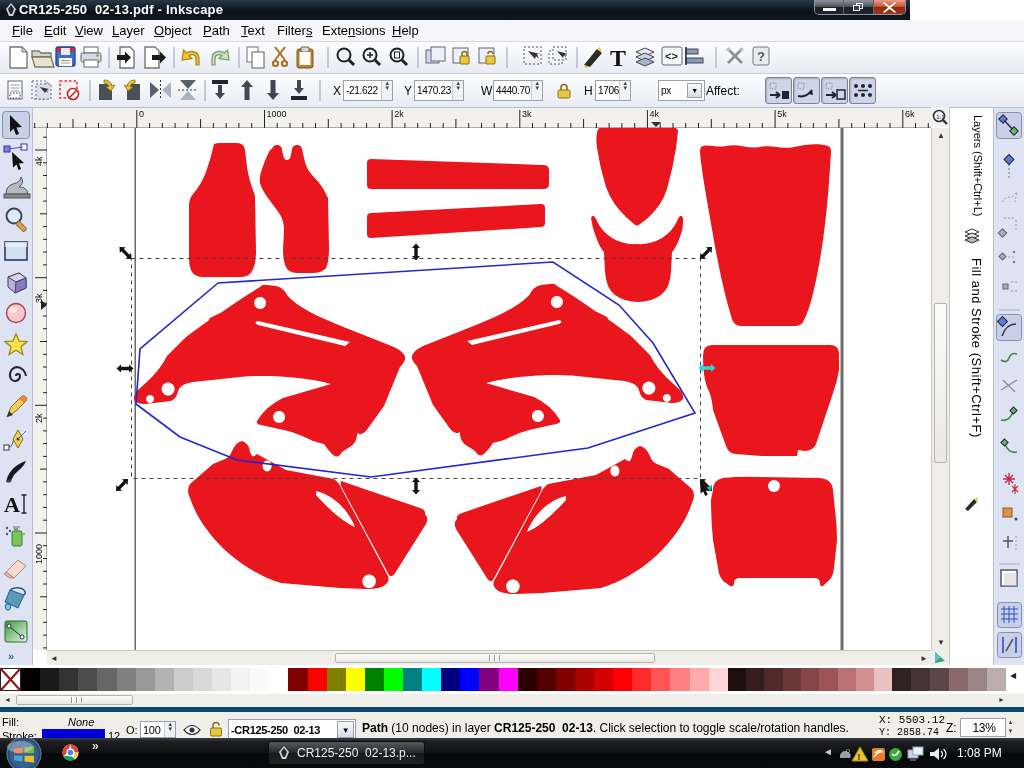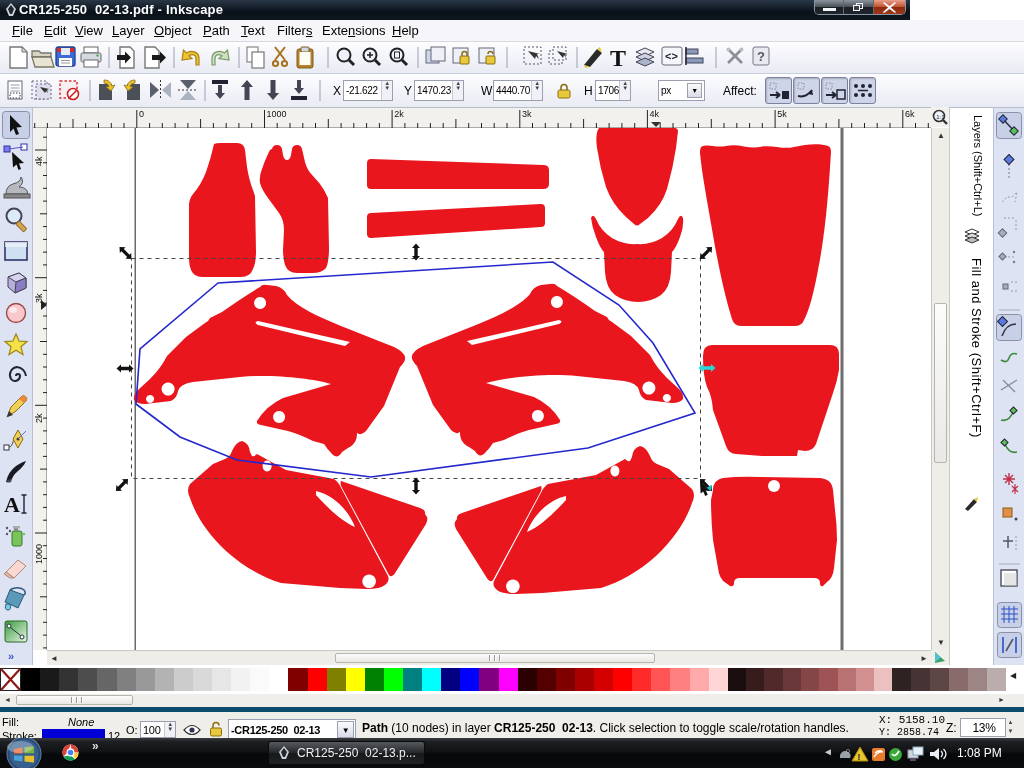--- a/index.html
+++ b/index.html
@@ -337,21 +337,21 @@
   <div class="spin" style="left:414px;top:6px;width:50px;height:21px">1470.23<div class="ar">▲<br>▼</div></div>
   <span class="lbl" style="left:481px;top:10px">W</span>
   <div class="spin" style="left:493px;top:6px;width:50px;height:21px">4440.70<div class="ar">▲<br>▼</div></div>
   <svg style="position:absolute;left:556px;top:8px" width="17" height="18" viewBox="0 0 17 18">
         <rect x="2" y="8" width="12" height="8" rx="1.5" fill="#e8c93d" stroke="#8a6d14"></rect>
         <path d="M5,8 v-2.5 a3,3 0 0 1 6,0 V8" fill="none" stroke="#8a6d14" stroke-width="1.6"></path>
       </svg>
       <span class="lbl" style="left:584px;top:10px">H</span>
   <div class="spin" style="left:595px;top:6px;width:36px;height:21px">1706.93<div class="ar">▲<br>▼</div></div>
   <div class="spin" style="left:658px;top:6px;width:47px;height:21px">px<span style="position:absolute;right:2px;top:2px;width:15px;height:15px;background:linear-gradient(#fbfbfc,#d8dbe8);border:1px solid #9aa0b0;font-size:7px;text-align:center;line-height:14px">▼</span></div>
-  <span class="lbl" style="left:723px;top:10px">Affect:</span>
+  <span class="lbl" style="left:706px;top:10px">Affect:</span>
 </div>
 
 <div class="abs" id="toolbox">
 <svg width="33" height="557" viewBox="0 0 33 557">
 
  <rect x="2.5" y="3.5" width="27" height="27" rx="3" fill="#c8d0e8" stroke="#8a90a8"></rect>
 
  <path d="M10,7 L22,19 L16.5,19.5 L19,26 L16,27 L13.5,20.5 L10,24 Z" fill="#111"></path>
 
  <g transform="translate(4,36)">
@@ -813,21 +813,21 @@
   <svg class="abs" style="left:183px;top:12px" width="18" height="12" viewBox="0 0 18 12">
         <path d="M1,6 Q9,-3 17,6 Q9,15 1,6 Z" fill="#fff" stroke="#333" stroke-width="1.2"></path>
         <circle cx="9" cy="6" r="2.6" fill="#335"></circle>
       </svg>
       <svg class="abs" style="left:209px;top:9px" width="14" height="16" viewBox="0 0 14 16">
         <rect x="1.5" y="7" width="11" height="8" rx="1.5" fill="#e8c93d" stroke="#8a6d14"></rect>
         <path d="M4,7 V4.5 a3,3 0 0 1 6,0" fill="none" stroke="#8a6d14" stroke-width="1.5"></path>
       </svg>
       <div class="spin" style="left:228px;top:7px;width:128px;height:21px;font-size:11px;font-weight:bold">-CR125-250&nbsp; 02-13<span style="position:absolute;right:1px;top:1px;width:17px;height:17px;background:linear-gradient(#fbfbfc,#d8dbe8);border:1px solid #9aa0b0;font-size:8px;text-align:center;line-height:17px;font-weight:normal">▼</span></div>
   <span class="abs" style="left:362px;top:9px;font-size:12px"><b>Path</b> (10 nodes) in layer <b>CR125-250&nbsp; 02-13</b>. Click selection to toggle scale/rotation handles.</span>
-  <span class="abs" style="left:879px;top:2px;font-family:'Liberation Mono',monospace;font-size:11px">X: 5158.10</span>
+  <span class="abs" style="left:879px;top:2px;font-family:'Liberation Mono',monospace;font-size:11px">X: 5503.12</span>
   <span class="abs" style="left:879px;top:15px;font-family:'Liberation Mono',monospace;font-size:10px">Y: 2858.74</span>
   <span class="abs" style="left:946px;top:9px;font-size:12px">Z:</span>
   <div class="spin" style="left:960px;top:6px;width:46px;height:19px;font-size:12px">
         <span style="margin:4px auto">13%</span>
       </div>
   <div class="abs" style="left:1006px;top:6px;width:9px;height:19px;font-size:6px;color:#444;line-height:9px;text-align:center">▲<br>▼</div>
 </div>
 
 <div class="abs" id="taskbar">
   <svg class="abs" style="left:2px;top:0px" width="44" height="30" viewBox="0 0 44 30">

